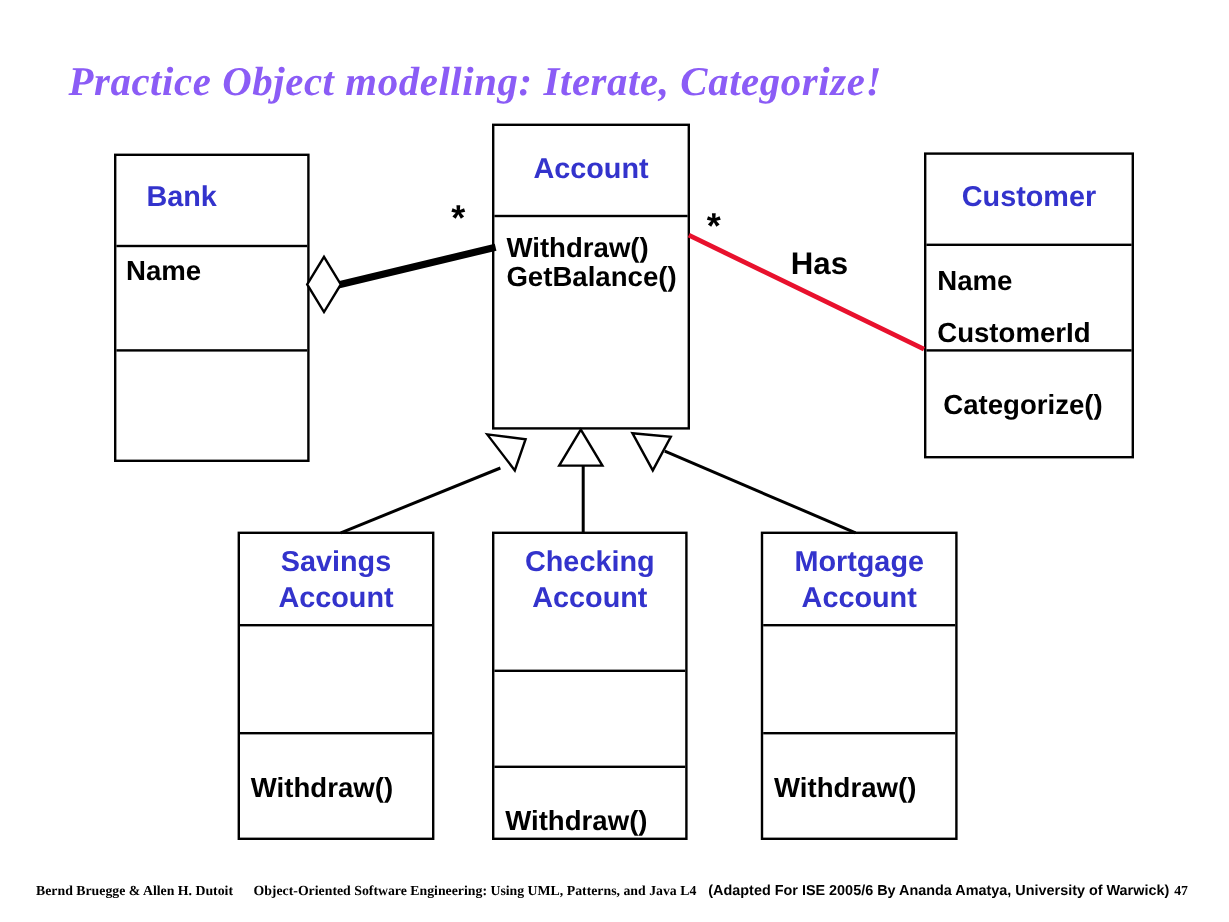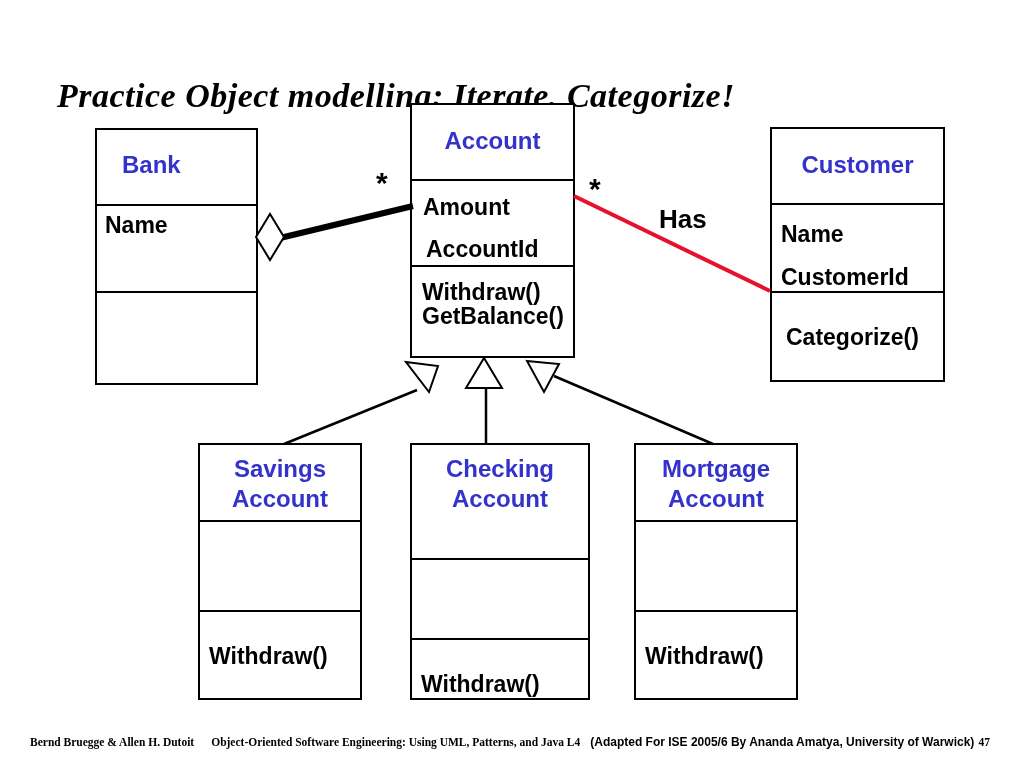--- a/index.html
+++ b/index.html
@@ -3,21 +3,21 @@
 <meta charset="utf-8">
 <style>
   html,body { margin:0; padding:0; }
   body {
     width:1024px; height:768px; position:relative; overflow:hidden;
     background:#ffffff; font-family:"Liberation Sans", sans-serif;
   }
   .title {
     position:absolute; left:57px; top:50px;
     font-family:"Liberation Serif", serif; font-style:italic; font-weight:bold;
-    font-size:34px; color:#000000; letter-spacing:0.5px; white-space:nowrap;margin-top:27px;
+    font-size:34px; color:#8b5cf6; letter-spacing:0.5px; white-space:nowrap;
   }
   .uml-class {
     position:absolute; background:#fff; border:2px solid #000;
     box-sizing:border-box; display:flex; flex-direction:column;
   }
   .sec { box-sizing:border-box; }
   .sec + .sec { border-top:2px solid #000; }
   .sec-methods { flex:1; }
   .cname {
     font-weight:bold; font-size:24px; color:#3333cc; line-height:26px;
@@ -43,21 +43,21 @@
   
   #c-customer { left:770px; top:127px; width:175px; height:255px; }
   #c-customer .sec-name { height:74px; }
   #c-customer .cname { padding-top:23px; }
   #c-customer .sec-attrs { height:88px; padding:8px 0 0 9px; }
   #c-customer .attr-line { line-height:43px; }
   #c-customer .sec-methods { padding:31px 0 0 14px; }
   
   .subclass { top:443px; width:164px; height:257px; }
   #c-savings  { left:198px; }
-  #c-checking { left:410px; width:180px;gap:44px; }
+  #c-checking { left:410px; width:163px;gap:44px; }
   #c-mortgage { left:634px; }
   .subclass .sec-name  { height:75px; }
   .subclass .sec-attrs { height:90px; }
   .subclass .sec-methods { padding:31px 0 0 9px; }
   
   .mult {
     position:absolute; font-weight:bold; font-size:30px; color:#000;
   }
   #mult-agg   { left:376px; top:166px; }
   #mult-assoc { left:589px; top:172px; }
@@ -93,24 +93,20 @@
   </div>
   <div class="sec sec-attrs">
     <div class="attr-line">Name</div>
   </div>
   <div class="sec sec-methods"></div>
 </div>
 
 <div class="uml-class" id="c-account">
   <div class="sec sec-name">
     <div class="cname center">Account</div>
-  </div>
-  <div class="sec sec-attrs">
-    <div class="attr-line">Amount</div>
-    <div class="attr-line" style="padding-left:3px;">AccountId</div>
   </div>
   <div class="sec sec-methods">
     <div class="method-line">Withdraw()</div>
     <div class="method-line">GetBalance()</div>
   </div>
 </div>
 
 <div class="uml-class" id="c-customer">
   <div class="sec sec-name">
     <div class="cname center">Customer</div>

